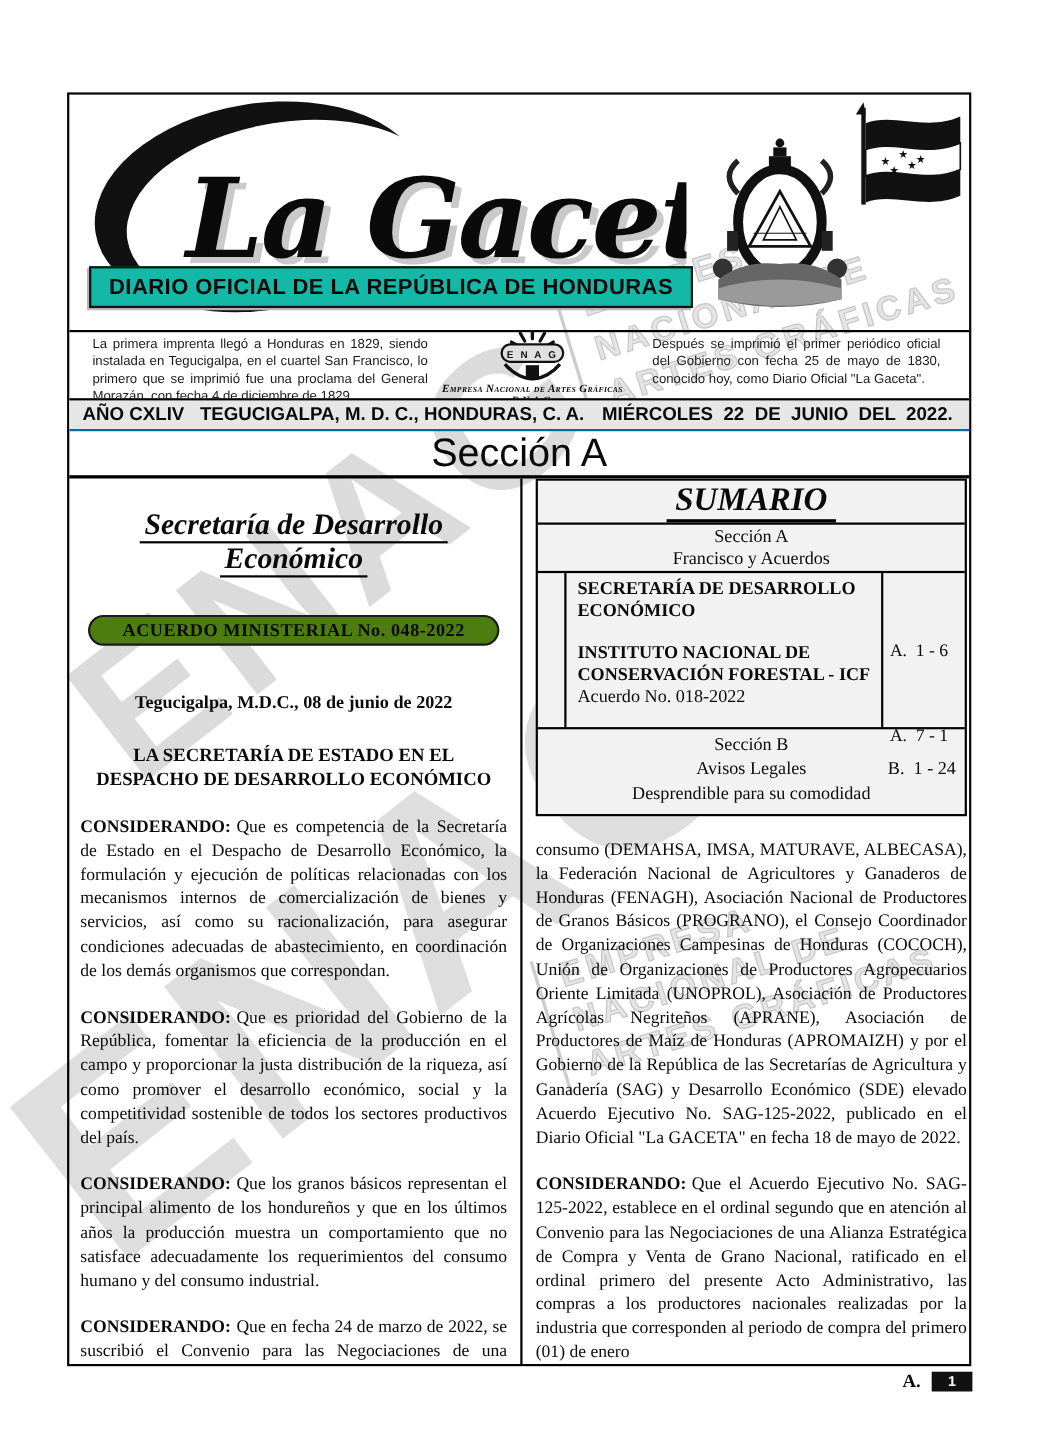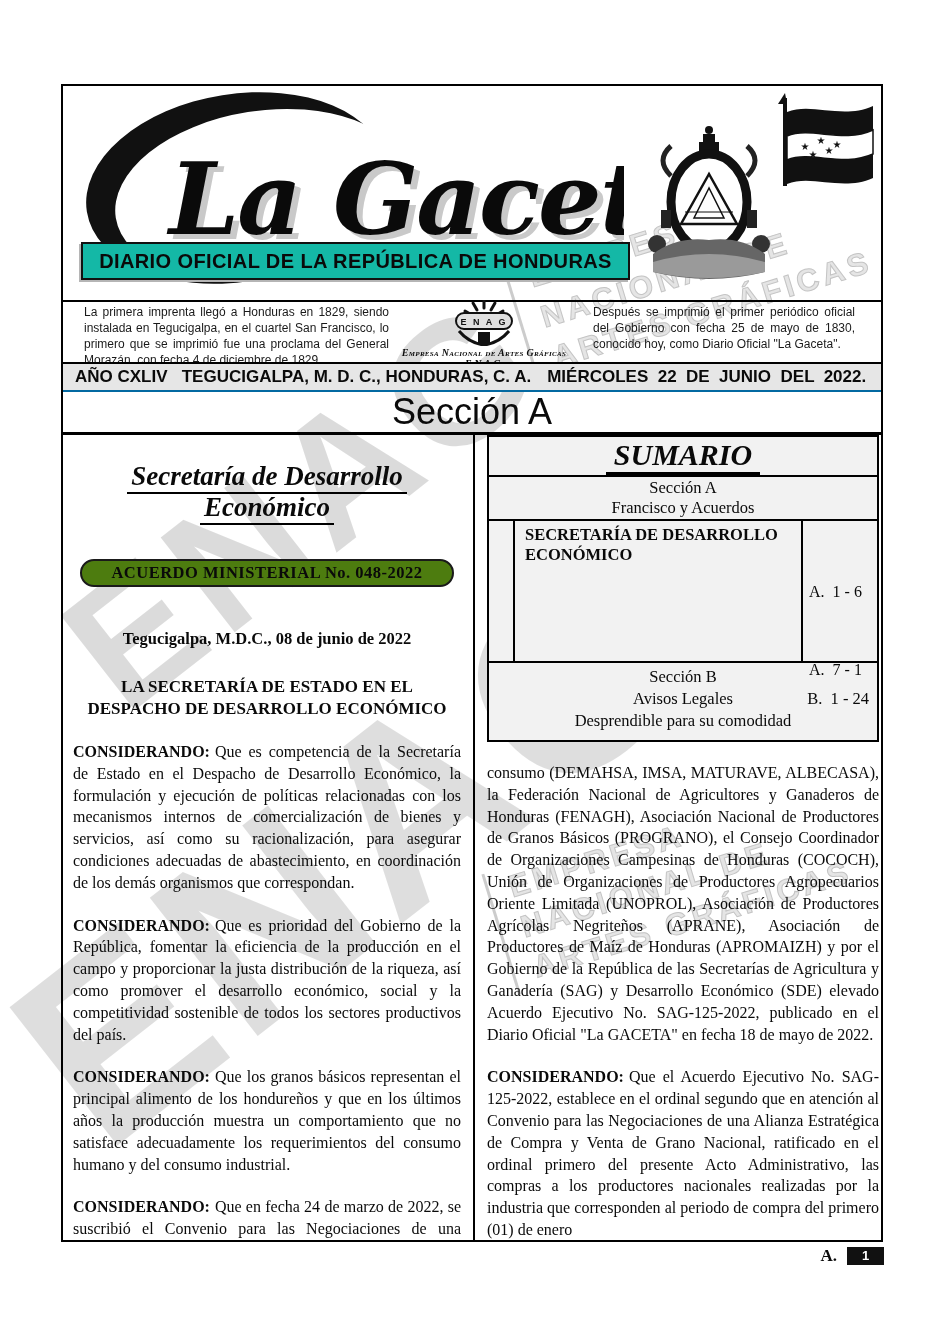--- a/index.html
+++ b/index.html
@@ -240,20 +240,24 @@
           <div class="sum-seca">
             <div>Sección A</div>
             <div>Francisco y Acuerdos</div>
           </div>
           <div class="sum-entries">
             <div class="sum-gutter"></div>
             <div class="sum-main">
               <div class="sum-entry">
                 <div class="org">SECRETARÍA DE DESARROLLO ECONÓMICO</div>
               </div>
+              <div class="sum-entry">
+                <div class="org">INSTITUTO NACIONAL DE CONSERVACIÓN FORESTAL - ICF</div>
+                <div class="detail">Acuerdo No. 018-2022</div>
+              </div>
             </div>
             <div class="sum-pages">
               <span class="pg pg1">A.  1 - 6</span>
               <span class="pg pg2">A.  7 - 1</span>
             </div>
           </div>
           <div class="sum-secb">
             <div>Sección B</div>
             <div class="avisos">
               <span>Avisos Legales</span>

